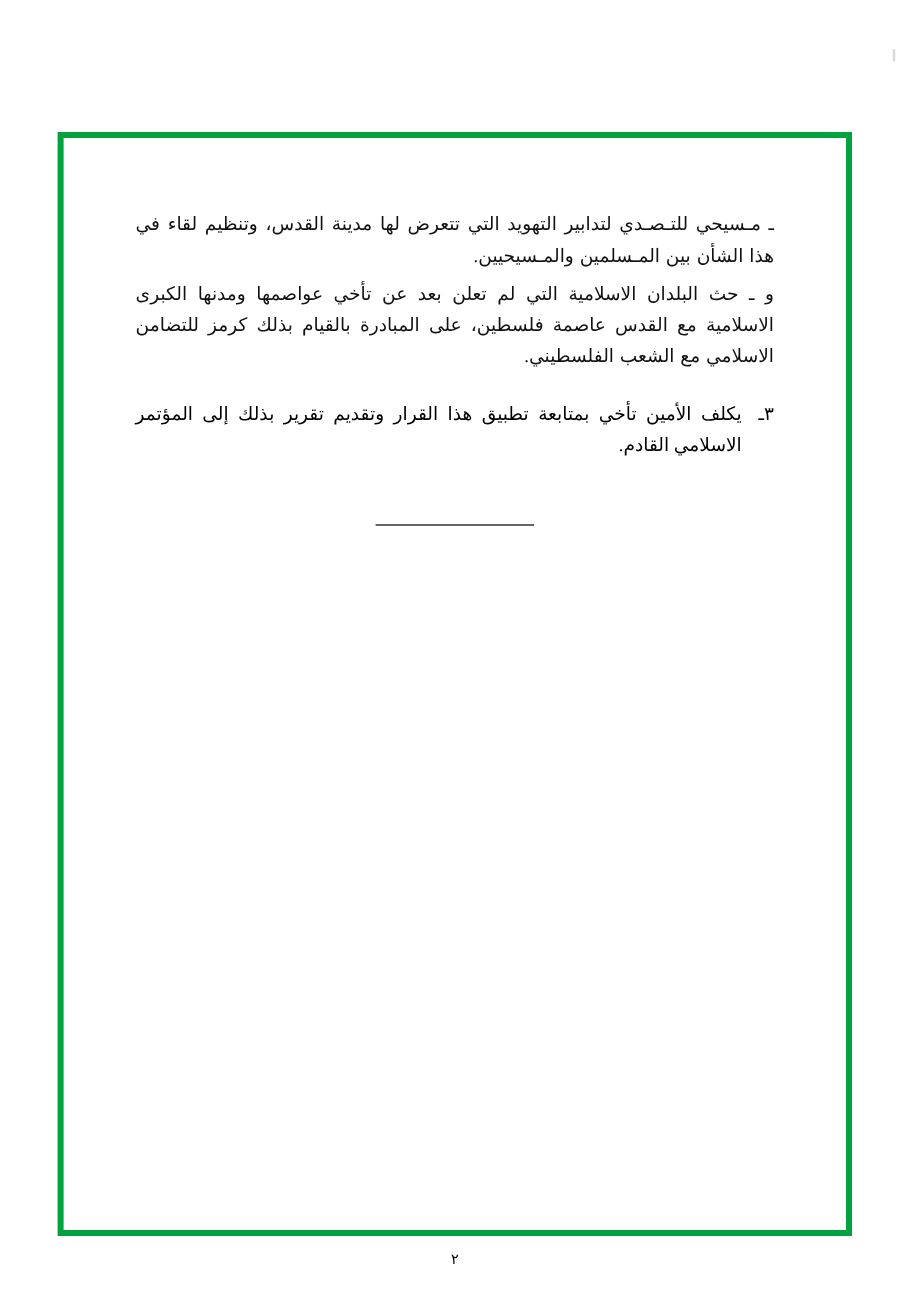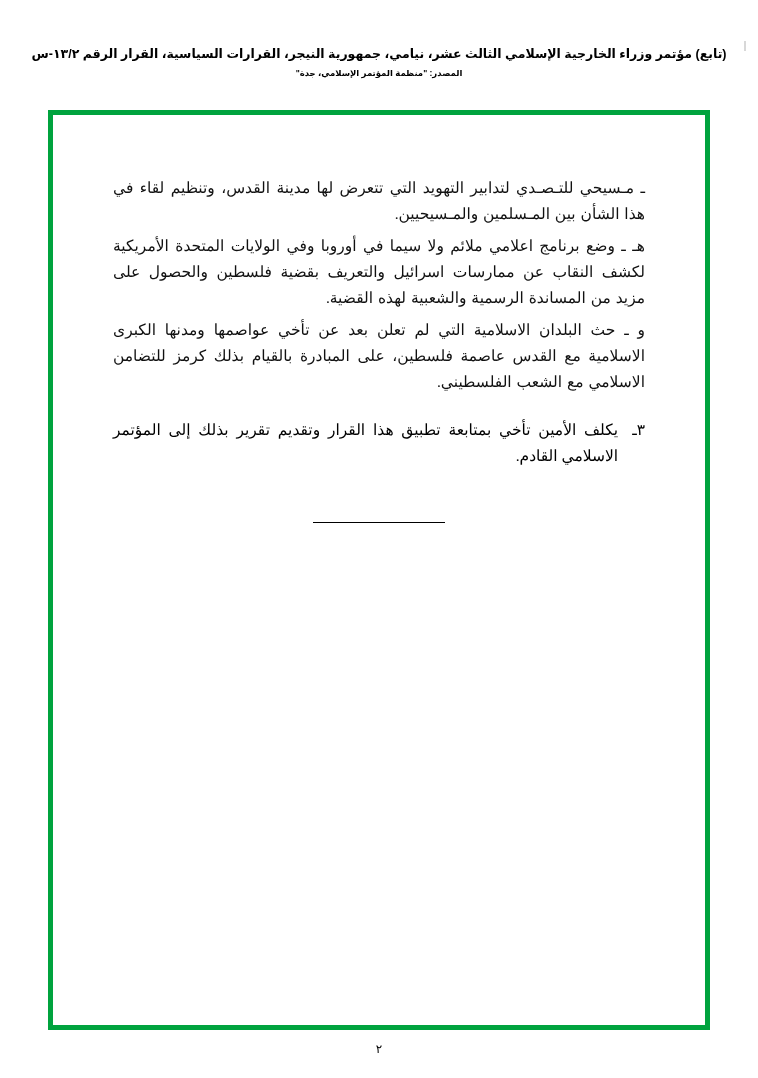--- a/index.html
+++ b/index.html
@@ -127,32 +127,27 @@
   }
   .speckle.s1 { top: 41px; left: 744px; width: 2px; height: 10px; }
 </style>
 </head>
 <body>
 
 <div class="page">
 
   <div class="speckle s1"></div>
 
-  <div class="header">
-    <div class="header-line1">(تابع) مؤتمر وزراء الخارجية الإسلامي الثالث عشر، نيامي، جمهورية النيجر، القرارات السياسية، القرار الرقم ١٣/٢-س</div>
-    <div class="header-line2">المصدر:  "منظمة المؤتمر الإسلامي، جدة"</div>
-  </div>
 
   <div class="frame">
     <div class="content">
 
       <p class="para">ـ مـسيحي للتـصـدي لتدابير التهويد التي تتعرض لها مدينة القدس، وتنظيم لقاء في هذا الشأن بين المـسلمين والمـسيحيين.</p>
 
 
-      <p class="para">هـ ـ وضع برنامج اعلامي ملائم ولا سيما في أوروبا وفي الولايات المتحدة الأمريكية لكشف النقاب عن ممارسات اسرائيل والتعريف بقضية فلسطين والحصول على مزيد من المساندة الرسمية والشعبية لهذه القضية.</p>
 
       <p class="para">و ـ حث البلدان الاسلامية التي لم تعلن بعد عن تأخي عواصمها ومدنها الكبرى الاسلامية مع القدس عاصمة فلسطين، على المبادرة بالقيام بذلك كرمز للتضامن الاسلامي مع الشعب الفلسطيني.</p>
 
       <div class="numbered">
         <span class="num">٣ـ</span>
         <span class="txt">يكلف الأمين تأخي بمتابعة تطبيق هذا القرار وتقديم تقرير بذلك إلى المؤتمر الاسلامي القادم.</span>
       </div>
 
       <div class="divider-wrap">
         <span class="divider"></span>

